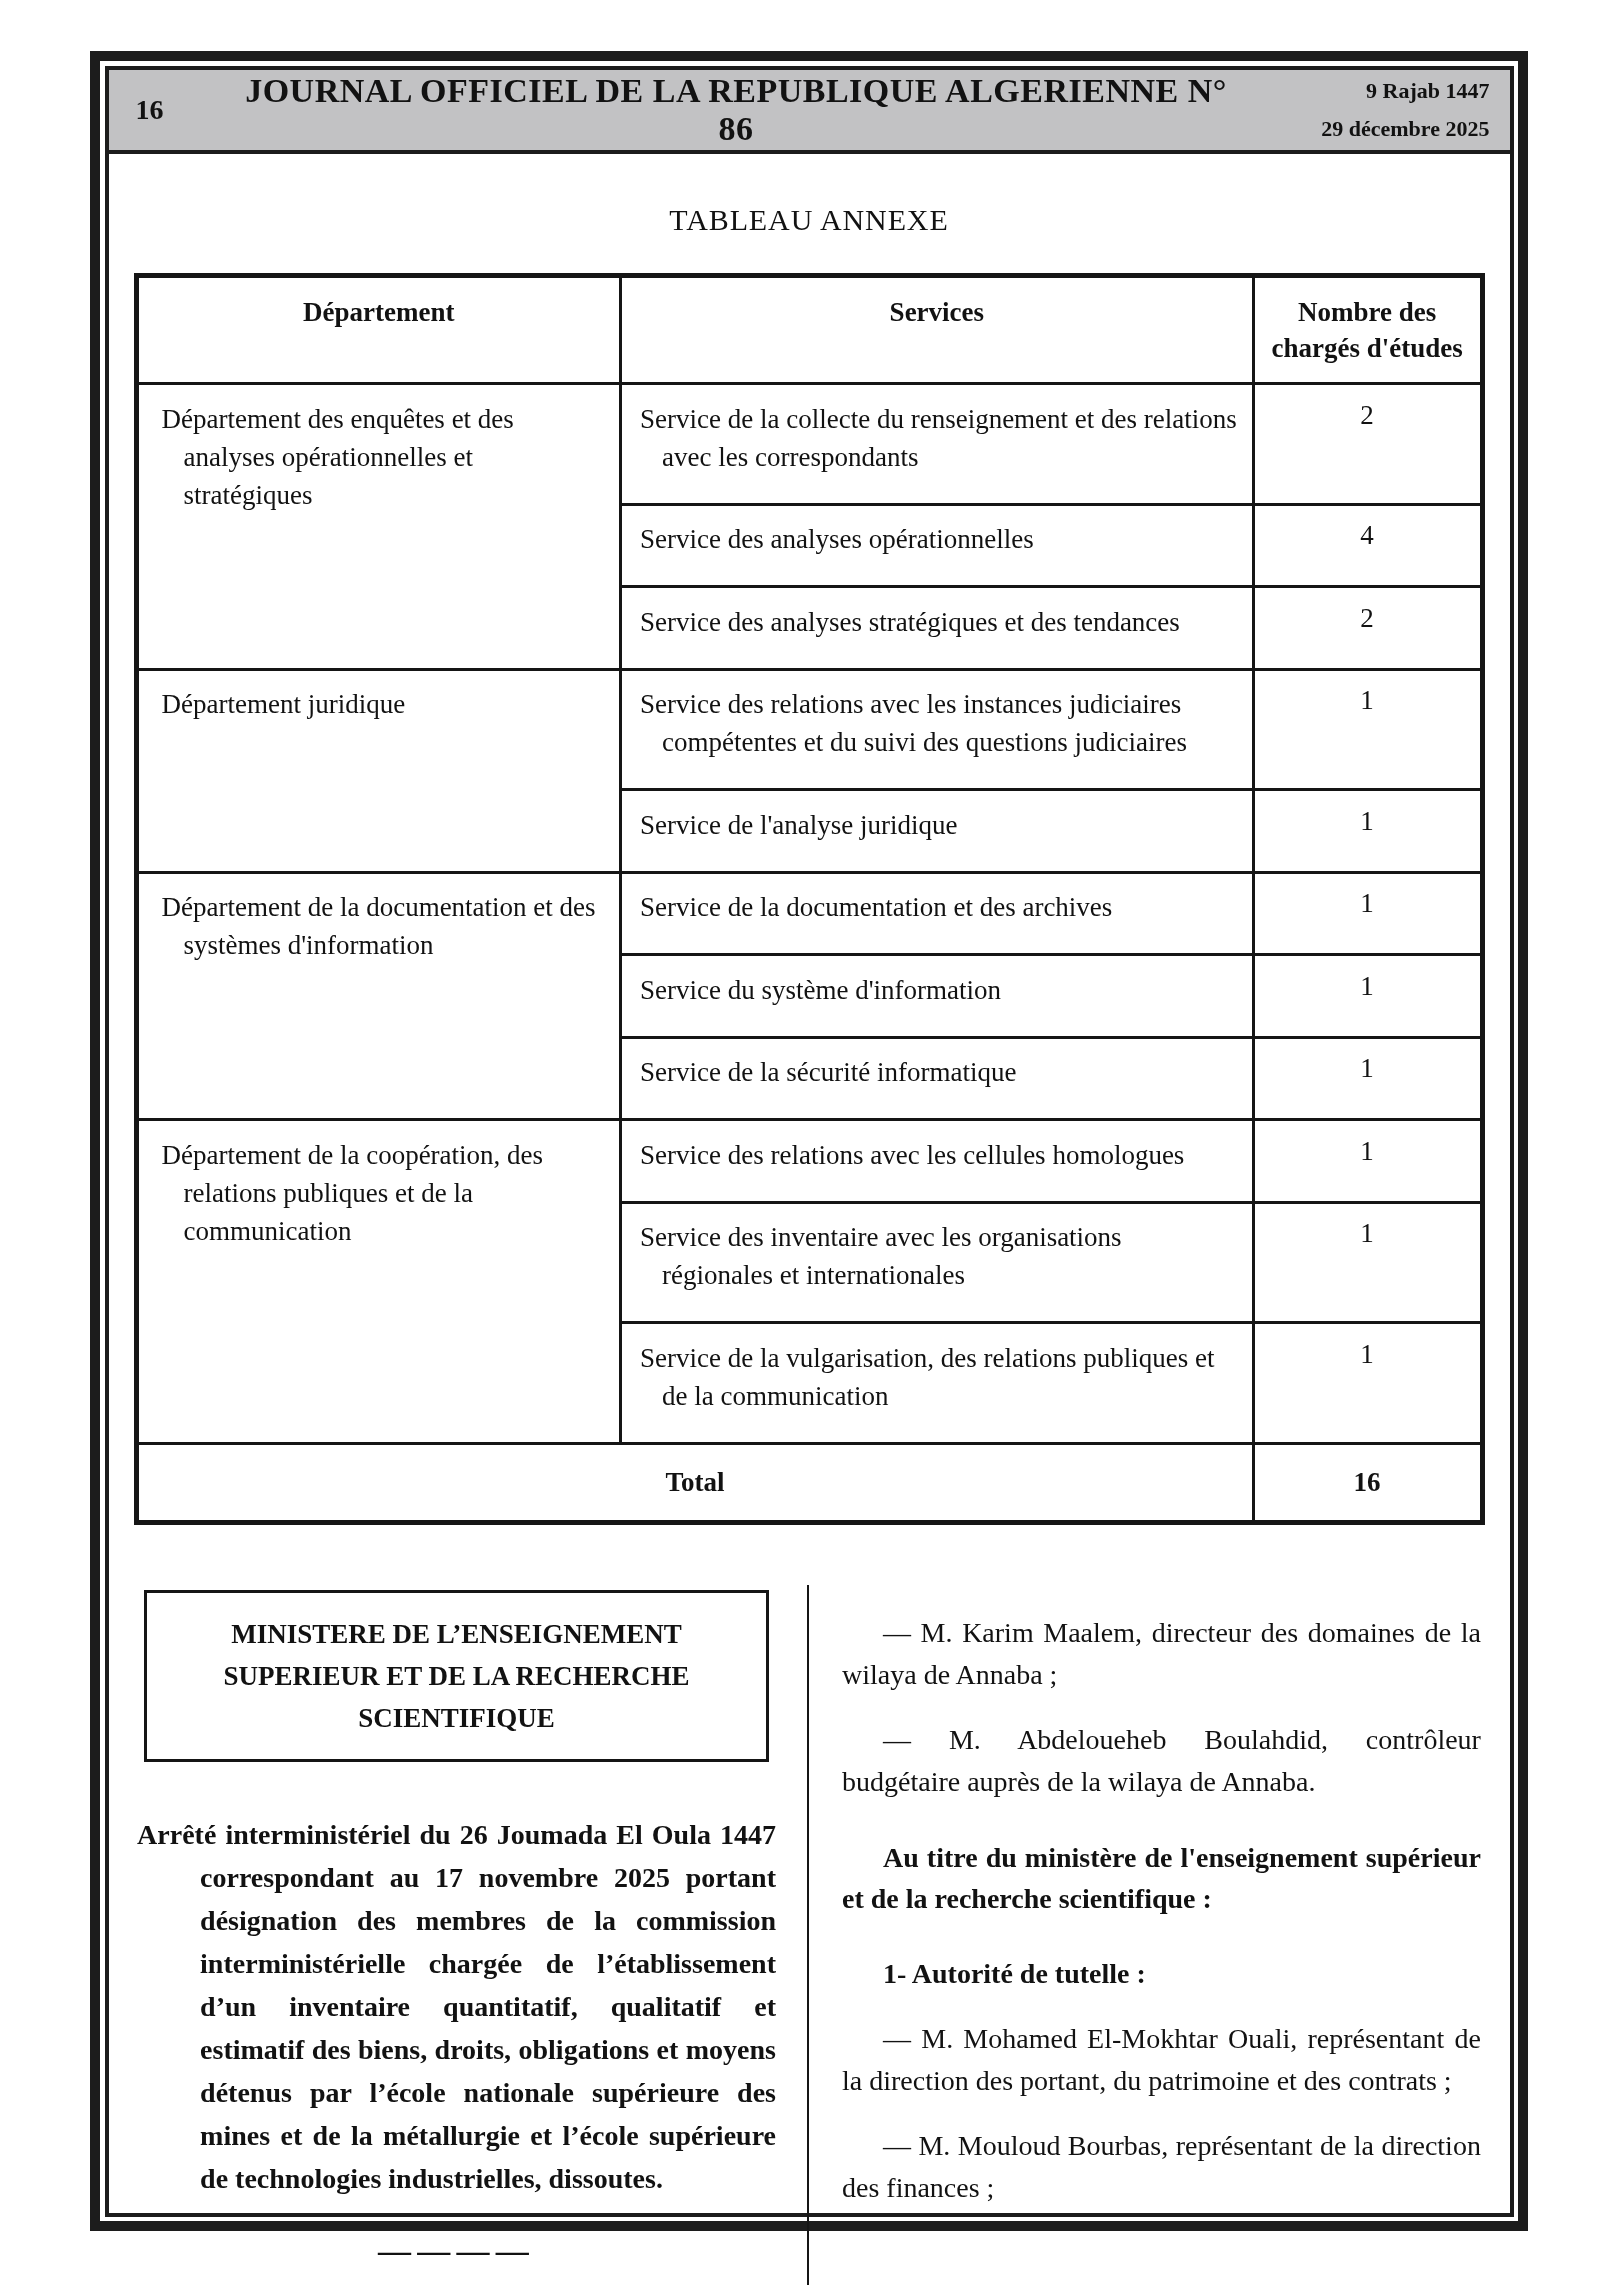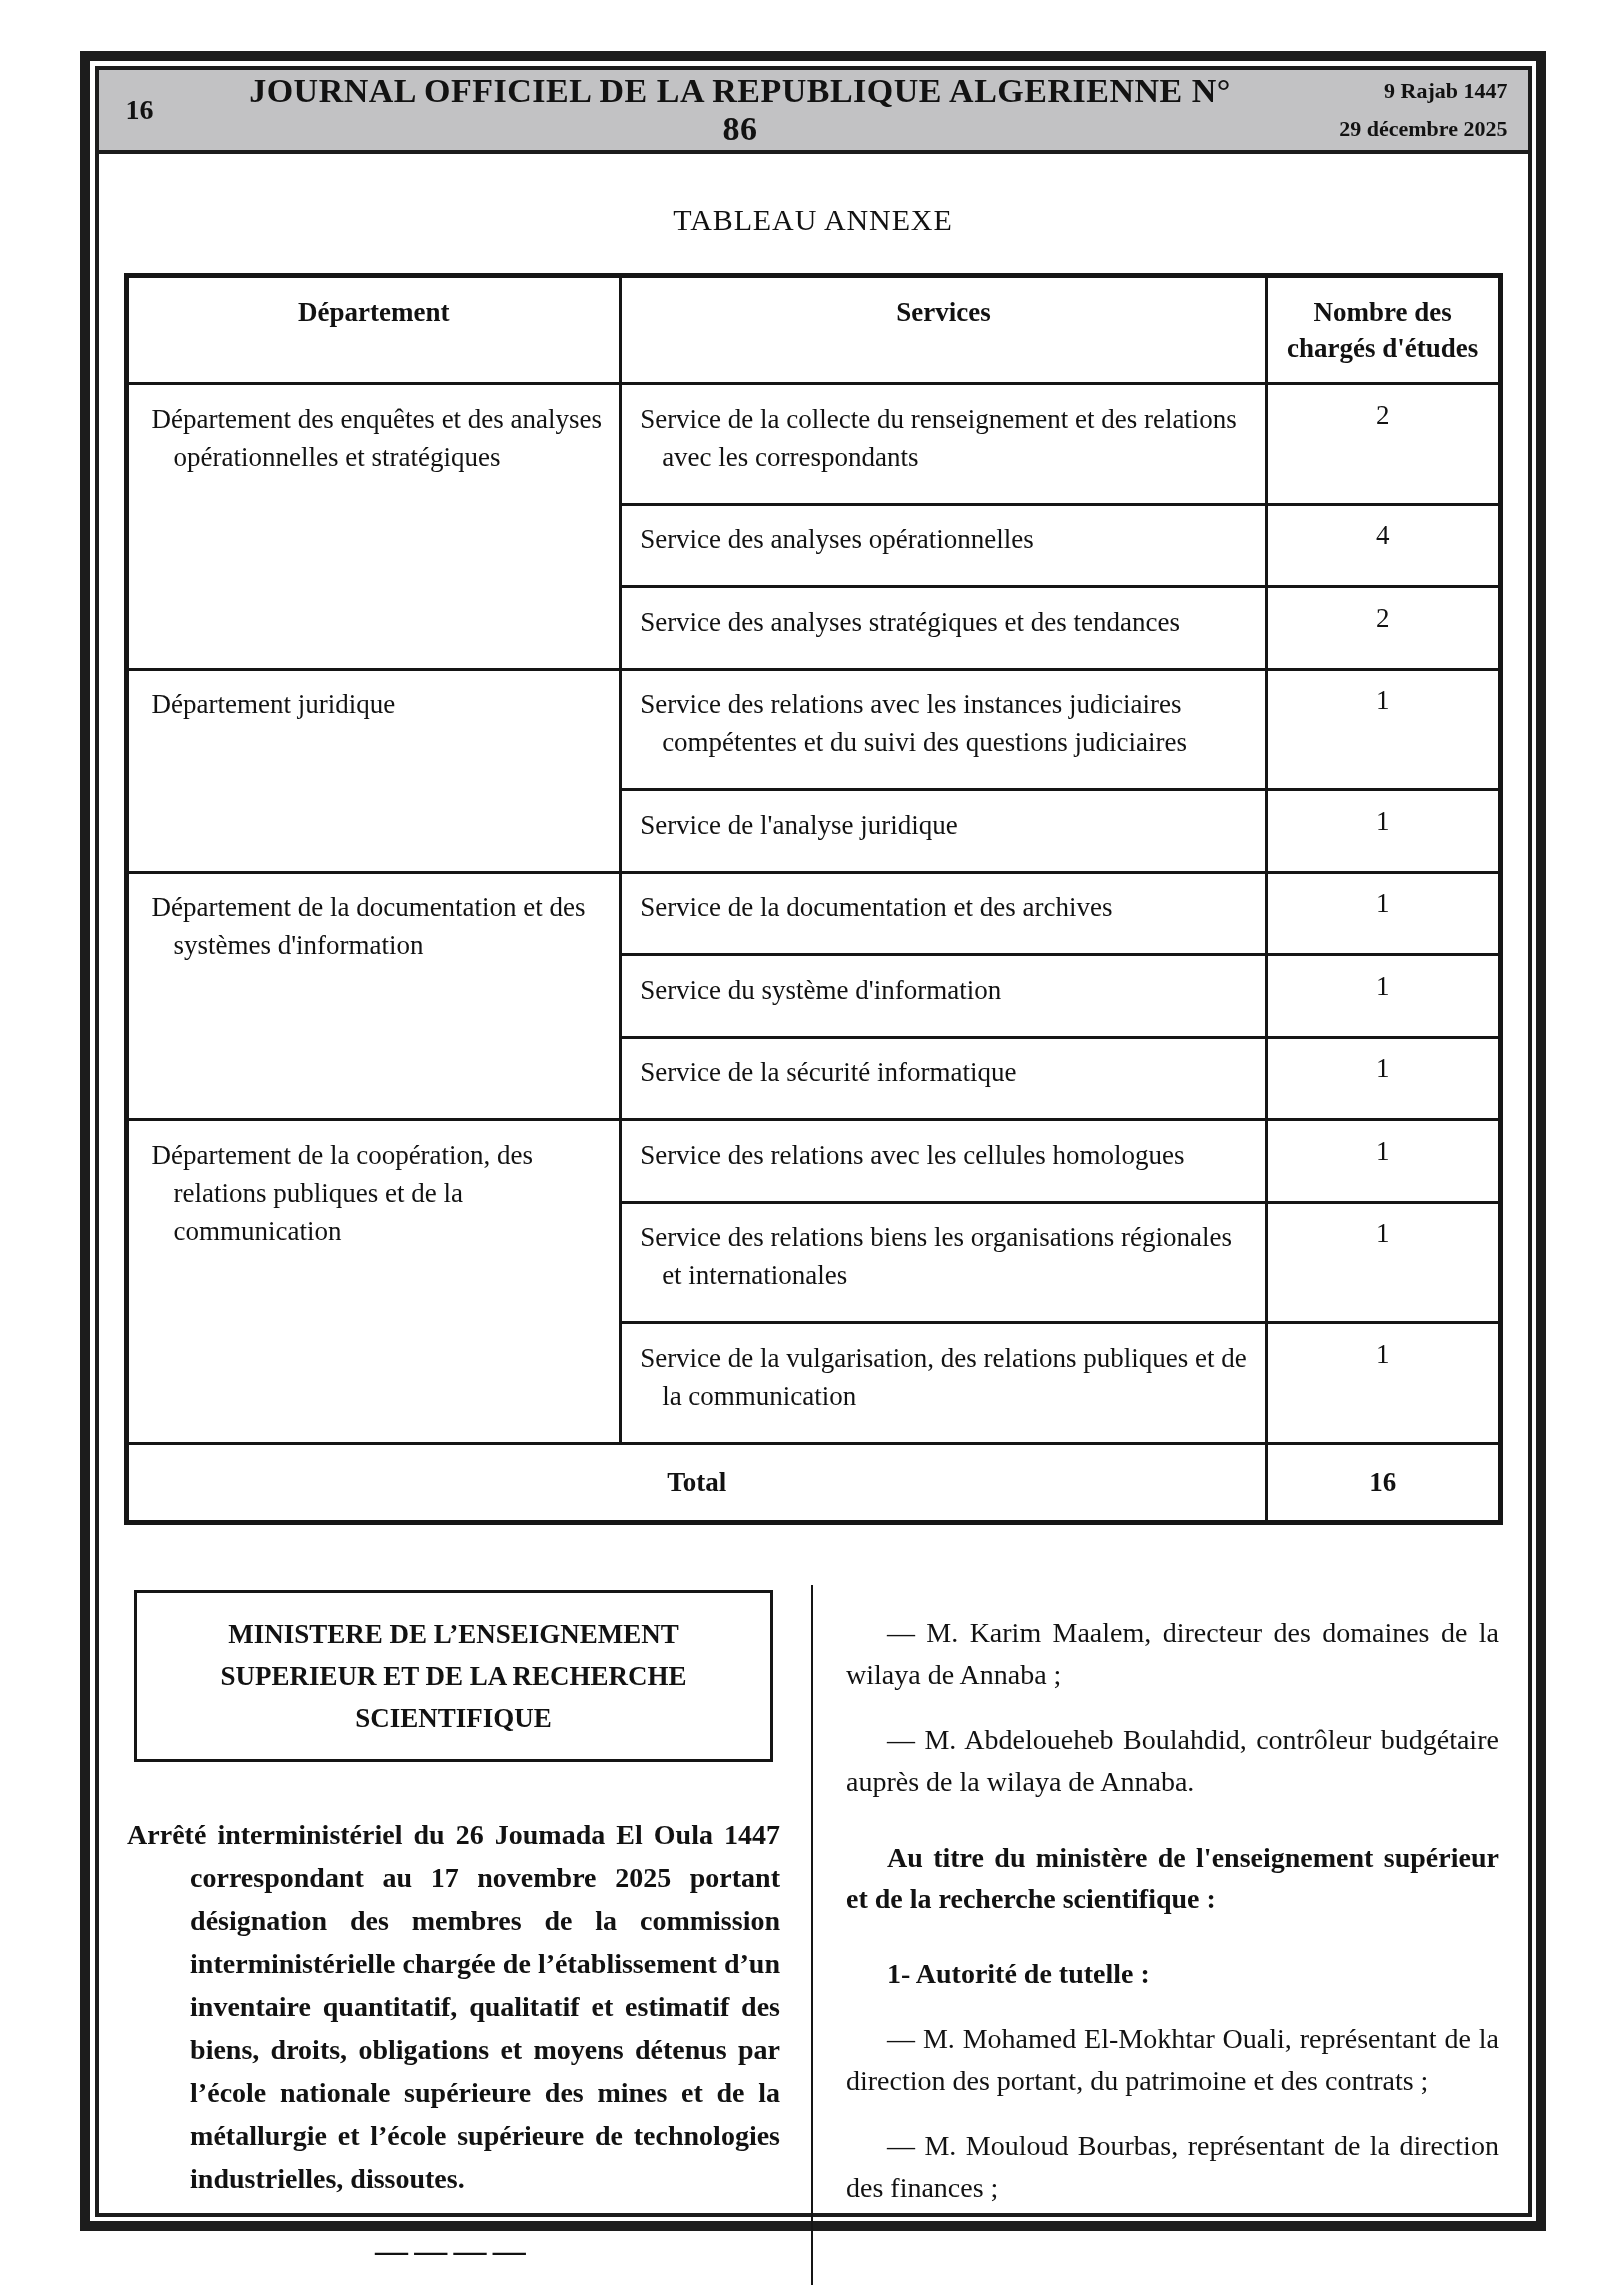--- a/index.html
+++ b/index.html
@@ -3,23 +3,22 @@
 <meta charset="utf-8">
 <style>
   html,body{margin:0;padding:0;}
   body{
     width:1615px;height:2285px;position:relative;background:#ffffff;
     font-family:"Liberation Serif","DejaVu Serif",serif;color:#121212;
     overflow:hidden;
   }
   
   .frame-outer{
-    position:absolute;left:80px;top:51px;width:1418px;height:2160px;
+    position:absolute;left:90px;top:51px;width:1418px;height:2160px;
     border:10px solid #1c1c1c;
-    padding-left:28px;
   }
   .frame-inner{
     position:absolute;left:4.5px;top:4.5px;right:4.5px;bottom:4.5px;
     border:4.5px solid #1c1c1c;background:#ffffff;
   }
   
   .masthead{
     display:flex;align-items:center;background:#c2c2c4;
     border-bottom:4.5px solid #1c1c1c;height:80px;padding:0 20px 0 27px;
   }
@@ -164,21 +163,21 @@
             <tr>
               <td class="service-cell">Service de la sécurité informatique</td>
               <td class="count-cell">1</td>
             </tr>
             <tr>
               <td class="dept-cell" rowspan="3">Département de la coopération, des relations publiques et de la communication</td>
               <td class="service-cell">Service des relations avec les cellules homologues</td>
               <td class="count-cell">1</td>
             </tr>
             <tr>
-              <td class="service-cell">Service des relations biens les organisations régionales et internationales</td>
+              <td class="service-cell">Service des inventaire avec les organisations régionales et internationales</td>
               <td class="count-cell">1</td>
             </tr>
             <tr>
               <td class="service-cell">Service de la vulgarisation, des relations publiques et de la communication</td>
               <td class="count-cell">1</td>
             </tr>
             <tr>
               <td class="total-cell" colspan="2">Total</td>
               <td class="total-count">16</td>
             </tr>

